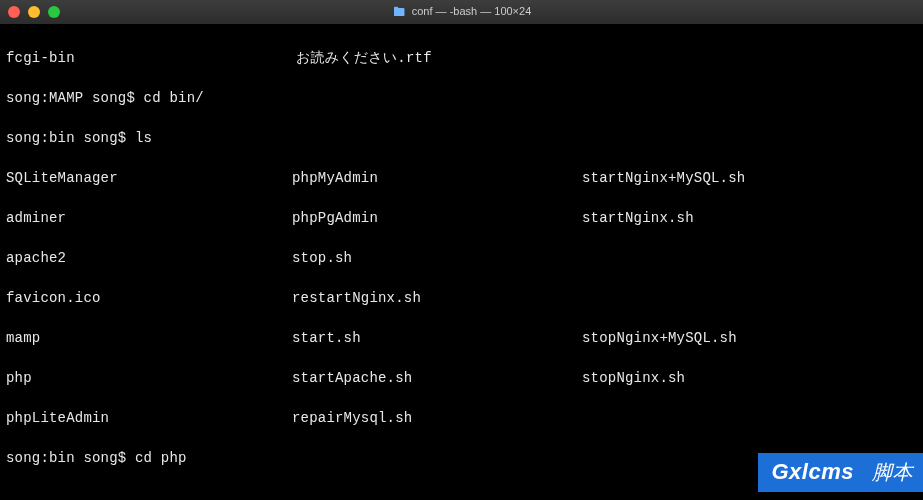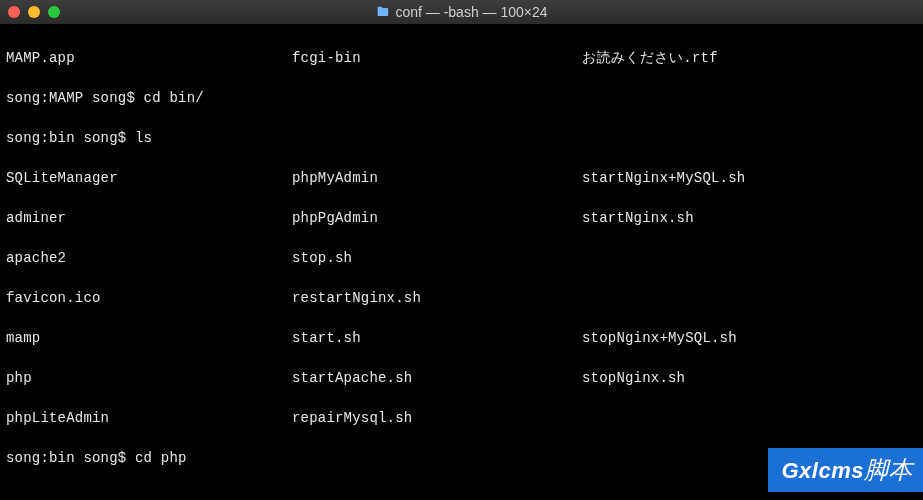--- a/index.html
+++ b/index.html
@@ -3,50 +3,50 @@
 <meta charset="utf-8">
 <style>
 * { margin: 0; padding: 0; box-sizing: border-box; }
 body { width: 923px; height: 500px; background: #000; font-family: Menlo, Monaco, "Courier New", monospace; font-size: 14px; color: #fff; overflow: hidden; position: relative; }
 .titlebar { height: 24px; background: linear-gradient(#3d3d3d, #2c2c2c); display: flex; align-items: center; padding: 0 8px; position: relative; }
 .traffic-lights { display: flex; gap: 8px; }
 .light { width: 12px; height: 12px; border-radius: 50%; }
 .red { background: #ff5f57; }
 .yellow { background: #febc2e; }
 .green { background: #28c840; }
-.title-center { position: absolute; left: 50%; transform: translateX(-50%); display: flex; align-items: center; gap: 6px; color: #ccc; font-size: 14px; font-family: -apple-system, sans-serif; }
+.title-center { position: absolute; left: 50%; transform: translateX(-50%); display: flex; align-items: flex-start; gap: 6px; color: #ccc; font-size: 11px; font-family: -apple-system, sans-serif; }
 .folder-svg { width: 14px; height: 14px; }
 .terminal { padding: 4px 6px; line-height: 20px; white-space: pre; color: #e8e8e8; letter-spacing: 0.2px; font-weight: 500; }
 .row { display: flex; }
 .col1 { width: 286px; flex-shrink: 0; }
 .col2 { width: 290px; flex-shrink: 0; }
 .col3 { flex: 1; }
 .watermark { position: absolute; bottom: 28px; right: 14px; color: rgba(255,255,255,0.35); font-size: 12px; font-family: sans-serif; }
 .badge { position: absolute; right: 0; bottom: 8px; background: #1d6fd8; color: #fff; font-family: sans-serif; font-weight: 700; font-size: 22px; padding: 6px 10px 6px 14px; font-style: italic; letter-spacing: 0.5px; }
-.badge .sub { font-size: 24px; font-weight: 400; }
+.badge .sub { font-size: 20px; font-weight: 400; margin-left: 18px; }
 </style>
 </head>
 <body>
 
 <div class="titlebar">
   <div class="traffic-lights">
     <div class="light red"></div>
     <div class="light yellow"></div>
     <div class="light green"></div>
   </div>
   <div class="title-center">
     <svg class="folder-svg" viewBox="0 0 24 24" fill="#6fb5ff">
         <path d="M3 5a2 2 0 0 1 2-2h4l2 2h8a2 2 0 0 1 2 2v10a2 2 0 0 1-2 2H5a2 2 0 0 1-2-2V5z"></path>
       </svg>
     <span>conf — -bash — 100×24</span>
   </div>
 </div>
 
 <div class="terminal">
-<div class="row"><span class="col1">MAMP.app</span><span class="col2">fcgi-bin</span><span class="col3">お読みください.rtf</span></div>
+<div class="row"><span class="col2">fcgi-bin</span><span class="col3">お読みください.rtf</span></div>
 <div>song:MAMP song$ cd bin/</div>
 <div>song:bin song$ ls</div>
 <div class="row"><span class="col1">SQLiteManager</span><span class="col2">phpMyAdmin</span><span class="col3">startNginx+MySQL.sh</span></div>
 <div class="row"><span class="col1">adminer</span><span class="col2">phpPgAdmin</span><span class="col3">startNginx.sh</span></div>
 <div class="row"><span class="col1">apache2</span><span class="col3">stop.sh</span></div>
 <div class="row"><span class="col1">favicon.ico</span><span class="col2">restartNginx.sh</span></div>
 <div class="row"><span class="col1">mamp</span><span class="col2">start.sh</span><span class="col3">stopNginx+MySQL.sh</span></div>
 <div class="row"><span class="col1">php</span><span class="col2">startApache.sh</span><span class="col3">stopNginx.sh</span></div>
 <div class="row"><span class="col1">phpLiteAdmin</span><span class="col3">repairMysql.sh</span></div>
 <div>song:bin song$ cd php</div>

